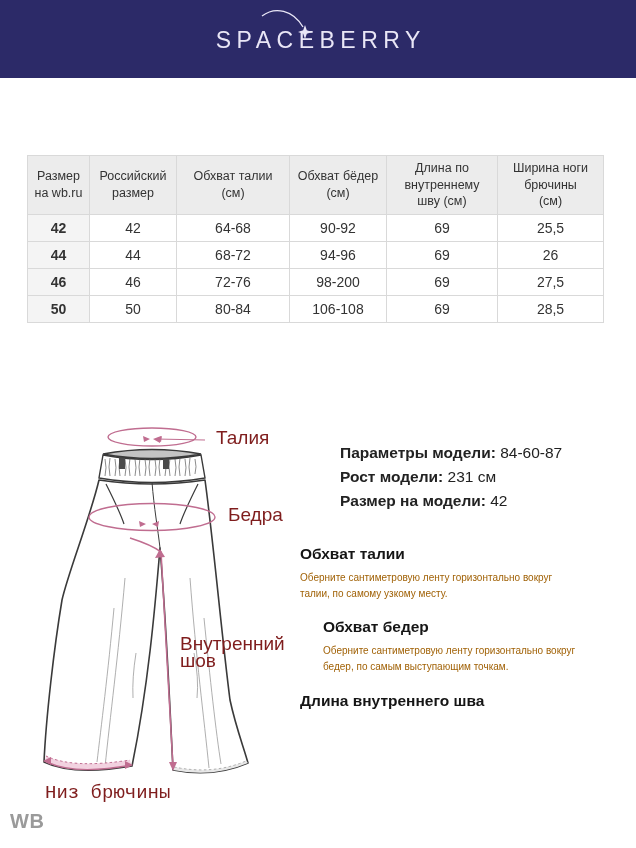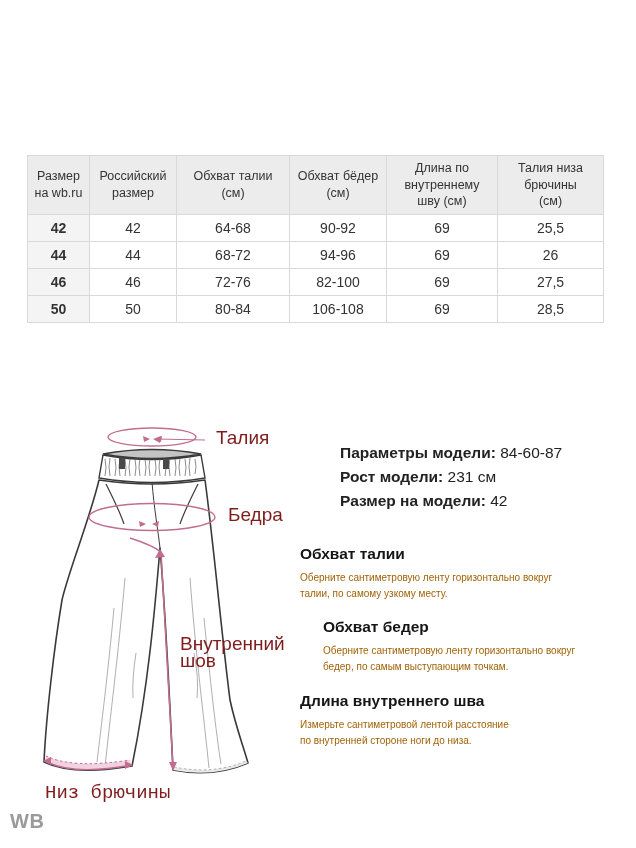--- a/index.html
+++ b/index.html
@@ -66,20 +66,29 @@
     color:#9a9a9a; letter-spacing:0.5px;
   }
 
   .pants-svg { position:absolute; left:8px; top:418px; }
 </style>
 </head>
 <body>
 
 <div class="page">
 
+  <div class="header">
+    <div class="logo-wrap">
+      <svg class="comet" width="54" height="36" viewBox="0 0 54 36">
+        <path d="M2,11 C 15,1 33,5 43,22" stroke="#e9e6f6" stroke-width="1.3" fill="none"></path>
+        <polygon points="45,20 46.8,25.2 52,27 46.8,28.8 45,34 43.2,28.8 38,27 43.2,25.2" fill="#e9e6f6"></polygon>
+      </svg>
+      <div class="logo-text">SPACEBERRY</div>
+    </div>
+  </div>
 
   <table class="size-table">
     <colgroup>
       <col style="width:62px">
         <col style="width:87px">
         <col style="width:113px">
       <col style="width:97px">
         <col style="width:111px">
         <col style="width:106px">
     </colgroup>
@@ -89,21 +98,21 @@
 на wb.ru</th>
         <th>Российский
 размер</th>
         <th>Обхват талии
 (см)</th>
         <th>Обхват бёдер
 (см)</th>
         <th>Длина по
 внутреннему
 шву (см)</th>
-        <th>Талия низа
+        <th>Ширина ноги
 брючины
 (см)</th>
       </tr>
     </thead>
     <tbody>
       <tr>
         <td class="firstcol">42</td>
         <td>42</td>
         <td>64-68</td>
         <td>90-92</td>
@@ -115,21 +124,21 @@
         <td>44</td>
         <td>68-72</td>
         <td>94-96</td>
         <td>69</td>
         <td>26</td>
       </tr>
       <tr>
         <td class="firstcol">46</td>
         <td>46</td>
         <td>72-76</td>
-        <td>82-100</td>
+        <td>98-200</td>
         <td>69</td>
         <td>27,5</td>
       </tr>
       <tr>
         <td class="firstcol">50</td>
         <td>50</td>
         <td>80-84</td>
         <td>106-108</td>
         <td>69</td>
         <td>28,5</td>
@@ -214,19 +223,17 @@
     <p class="sec-body">Оберните сантиметровую ленту горизонтально вокруг
 талии, по самому узкому месту.</p>
   </div>
   <div class="info-section sec-2">
     <p class="sec-title">Обхват бедер</p>
     <p class="sec-body">Оберните сантиметровую ленту горизонтально вокруг
 бедер, по самым выступающим точкам.</p>
   </div>
   <div class="info-section sec-3">
     <p class="sec-title">Длина внутреннего шва</p>
-    <p class="sec-body">Измерьте сантиметровой лентой расстояние
-по внутренней стороне ноги до низа.</p>
   </div>
 
   <div class="watermark">WB</div>
 
 </div>
 
 </body></html>

